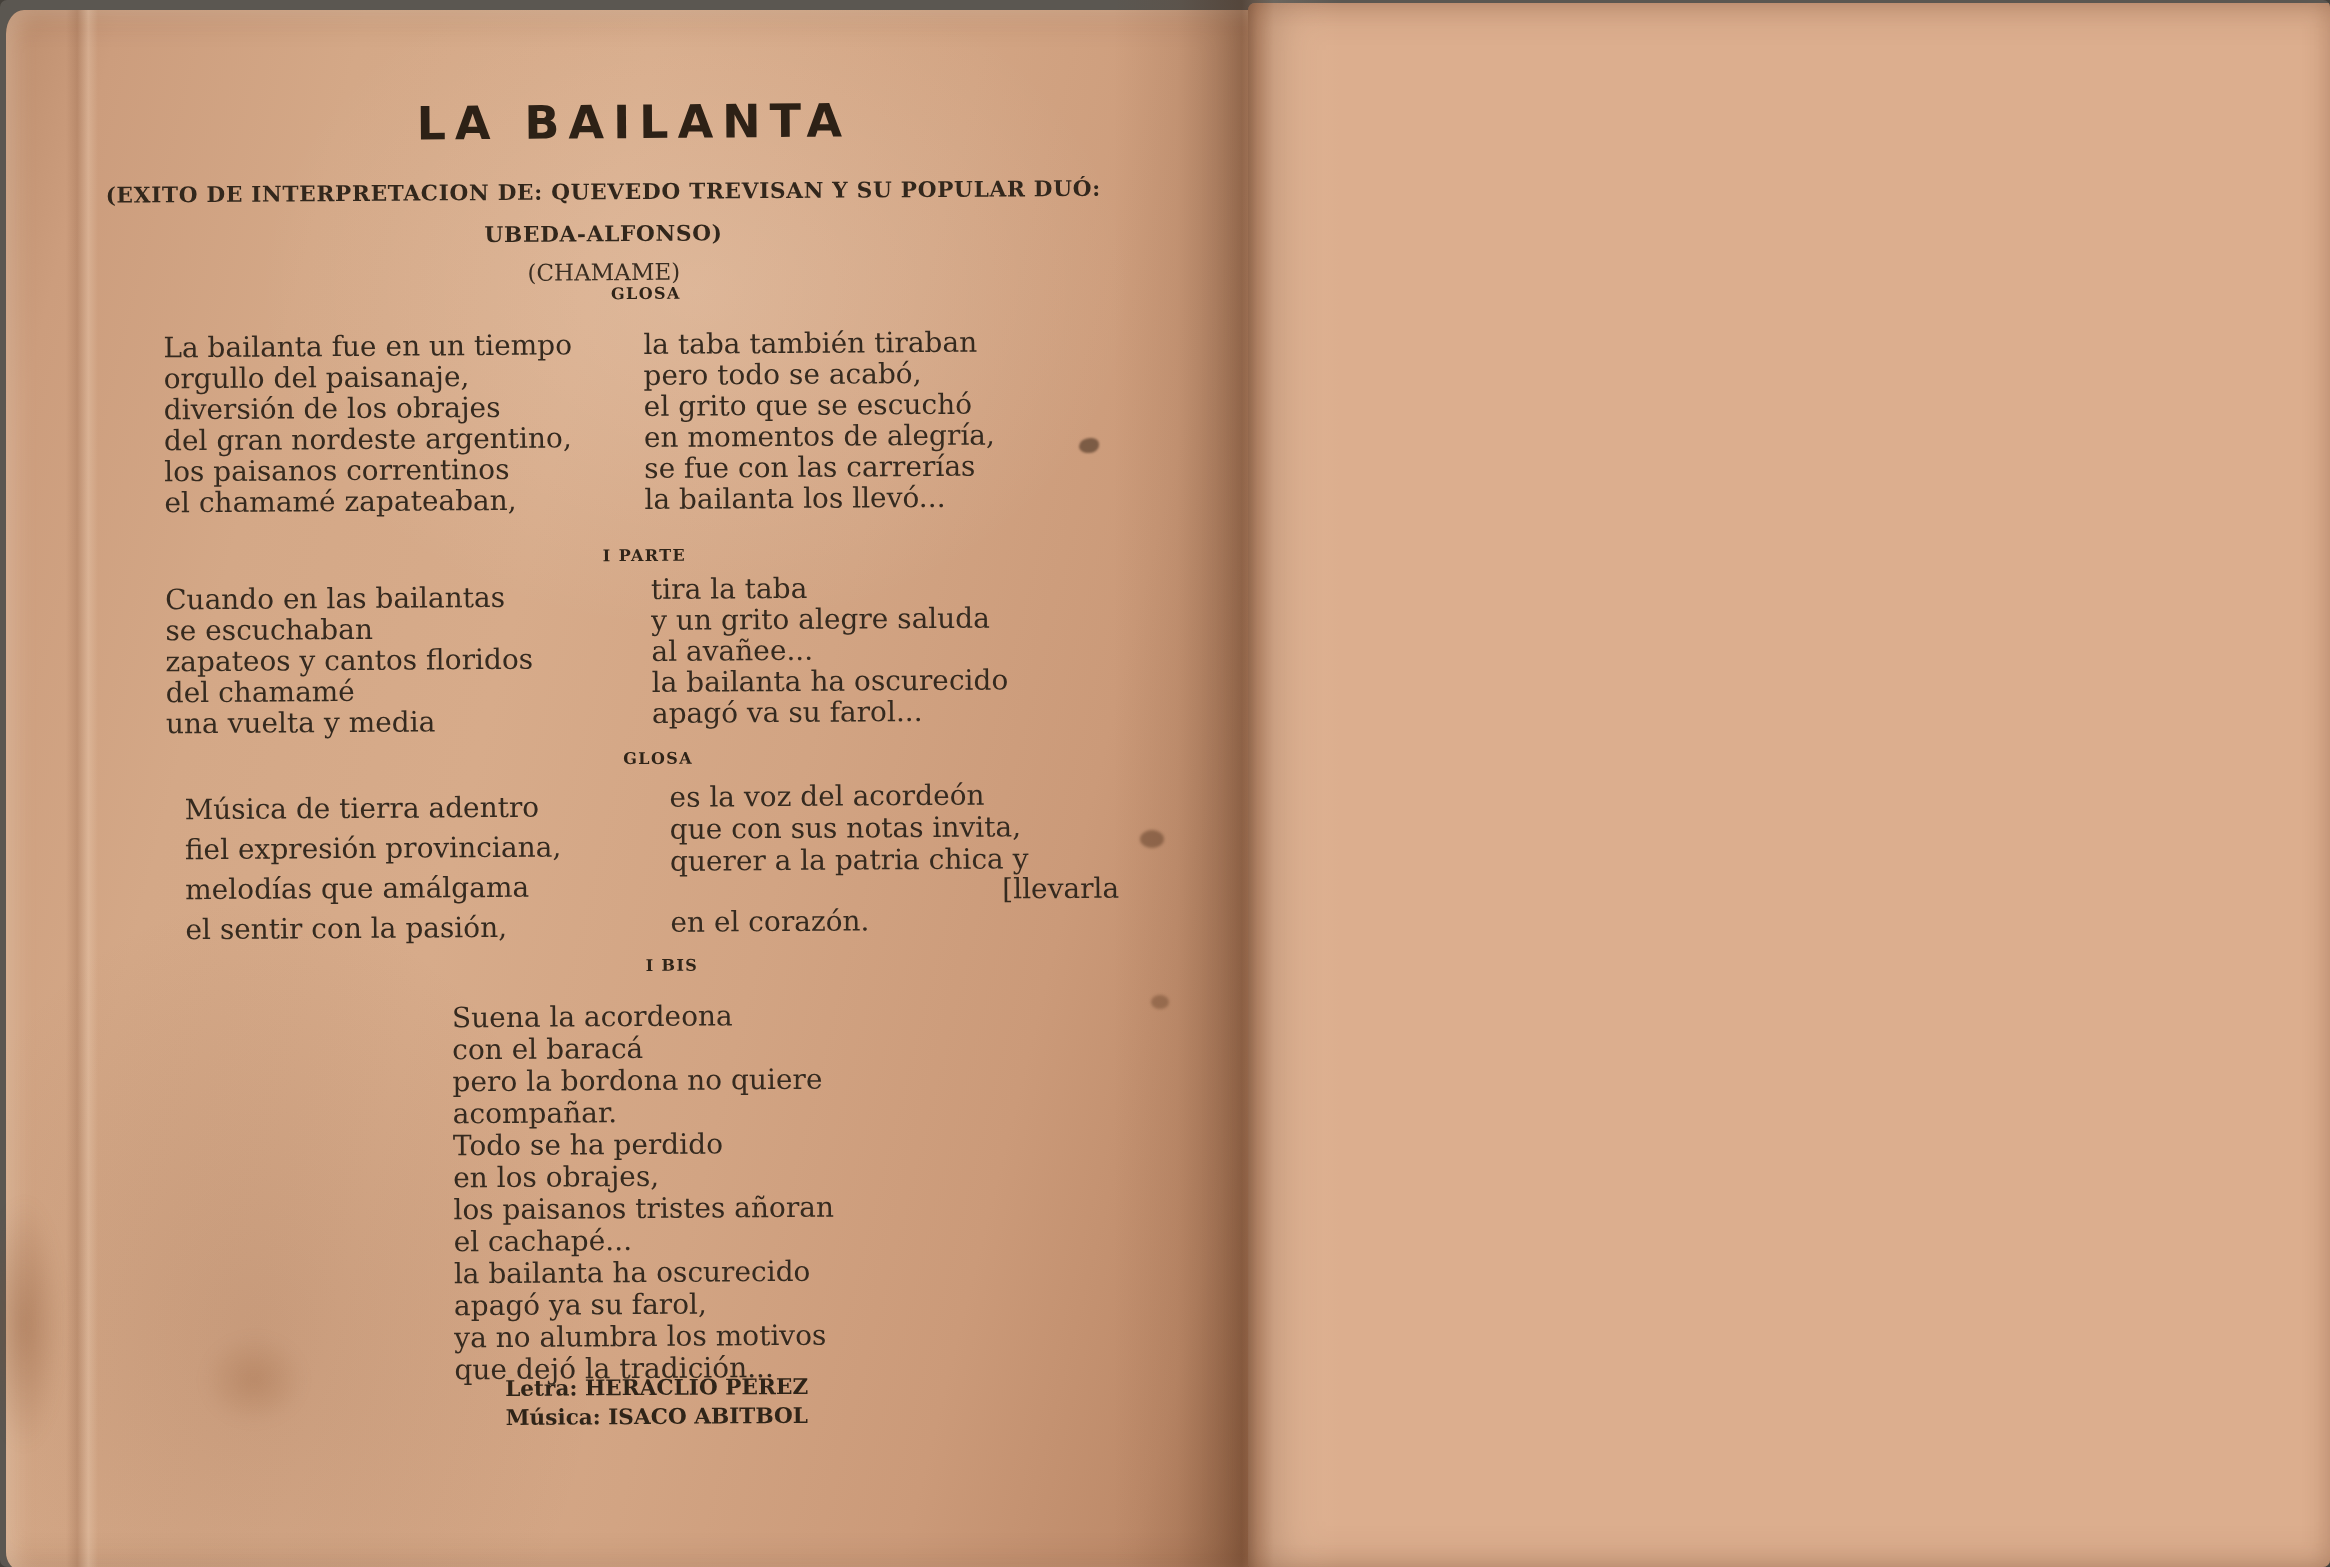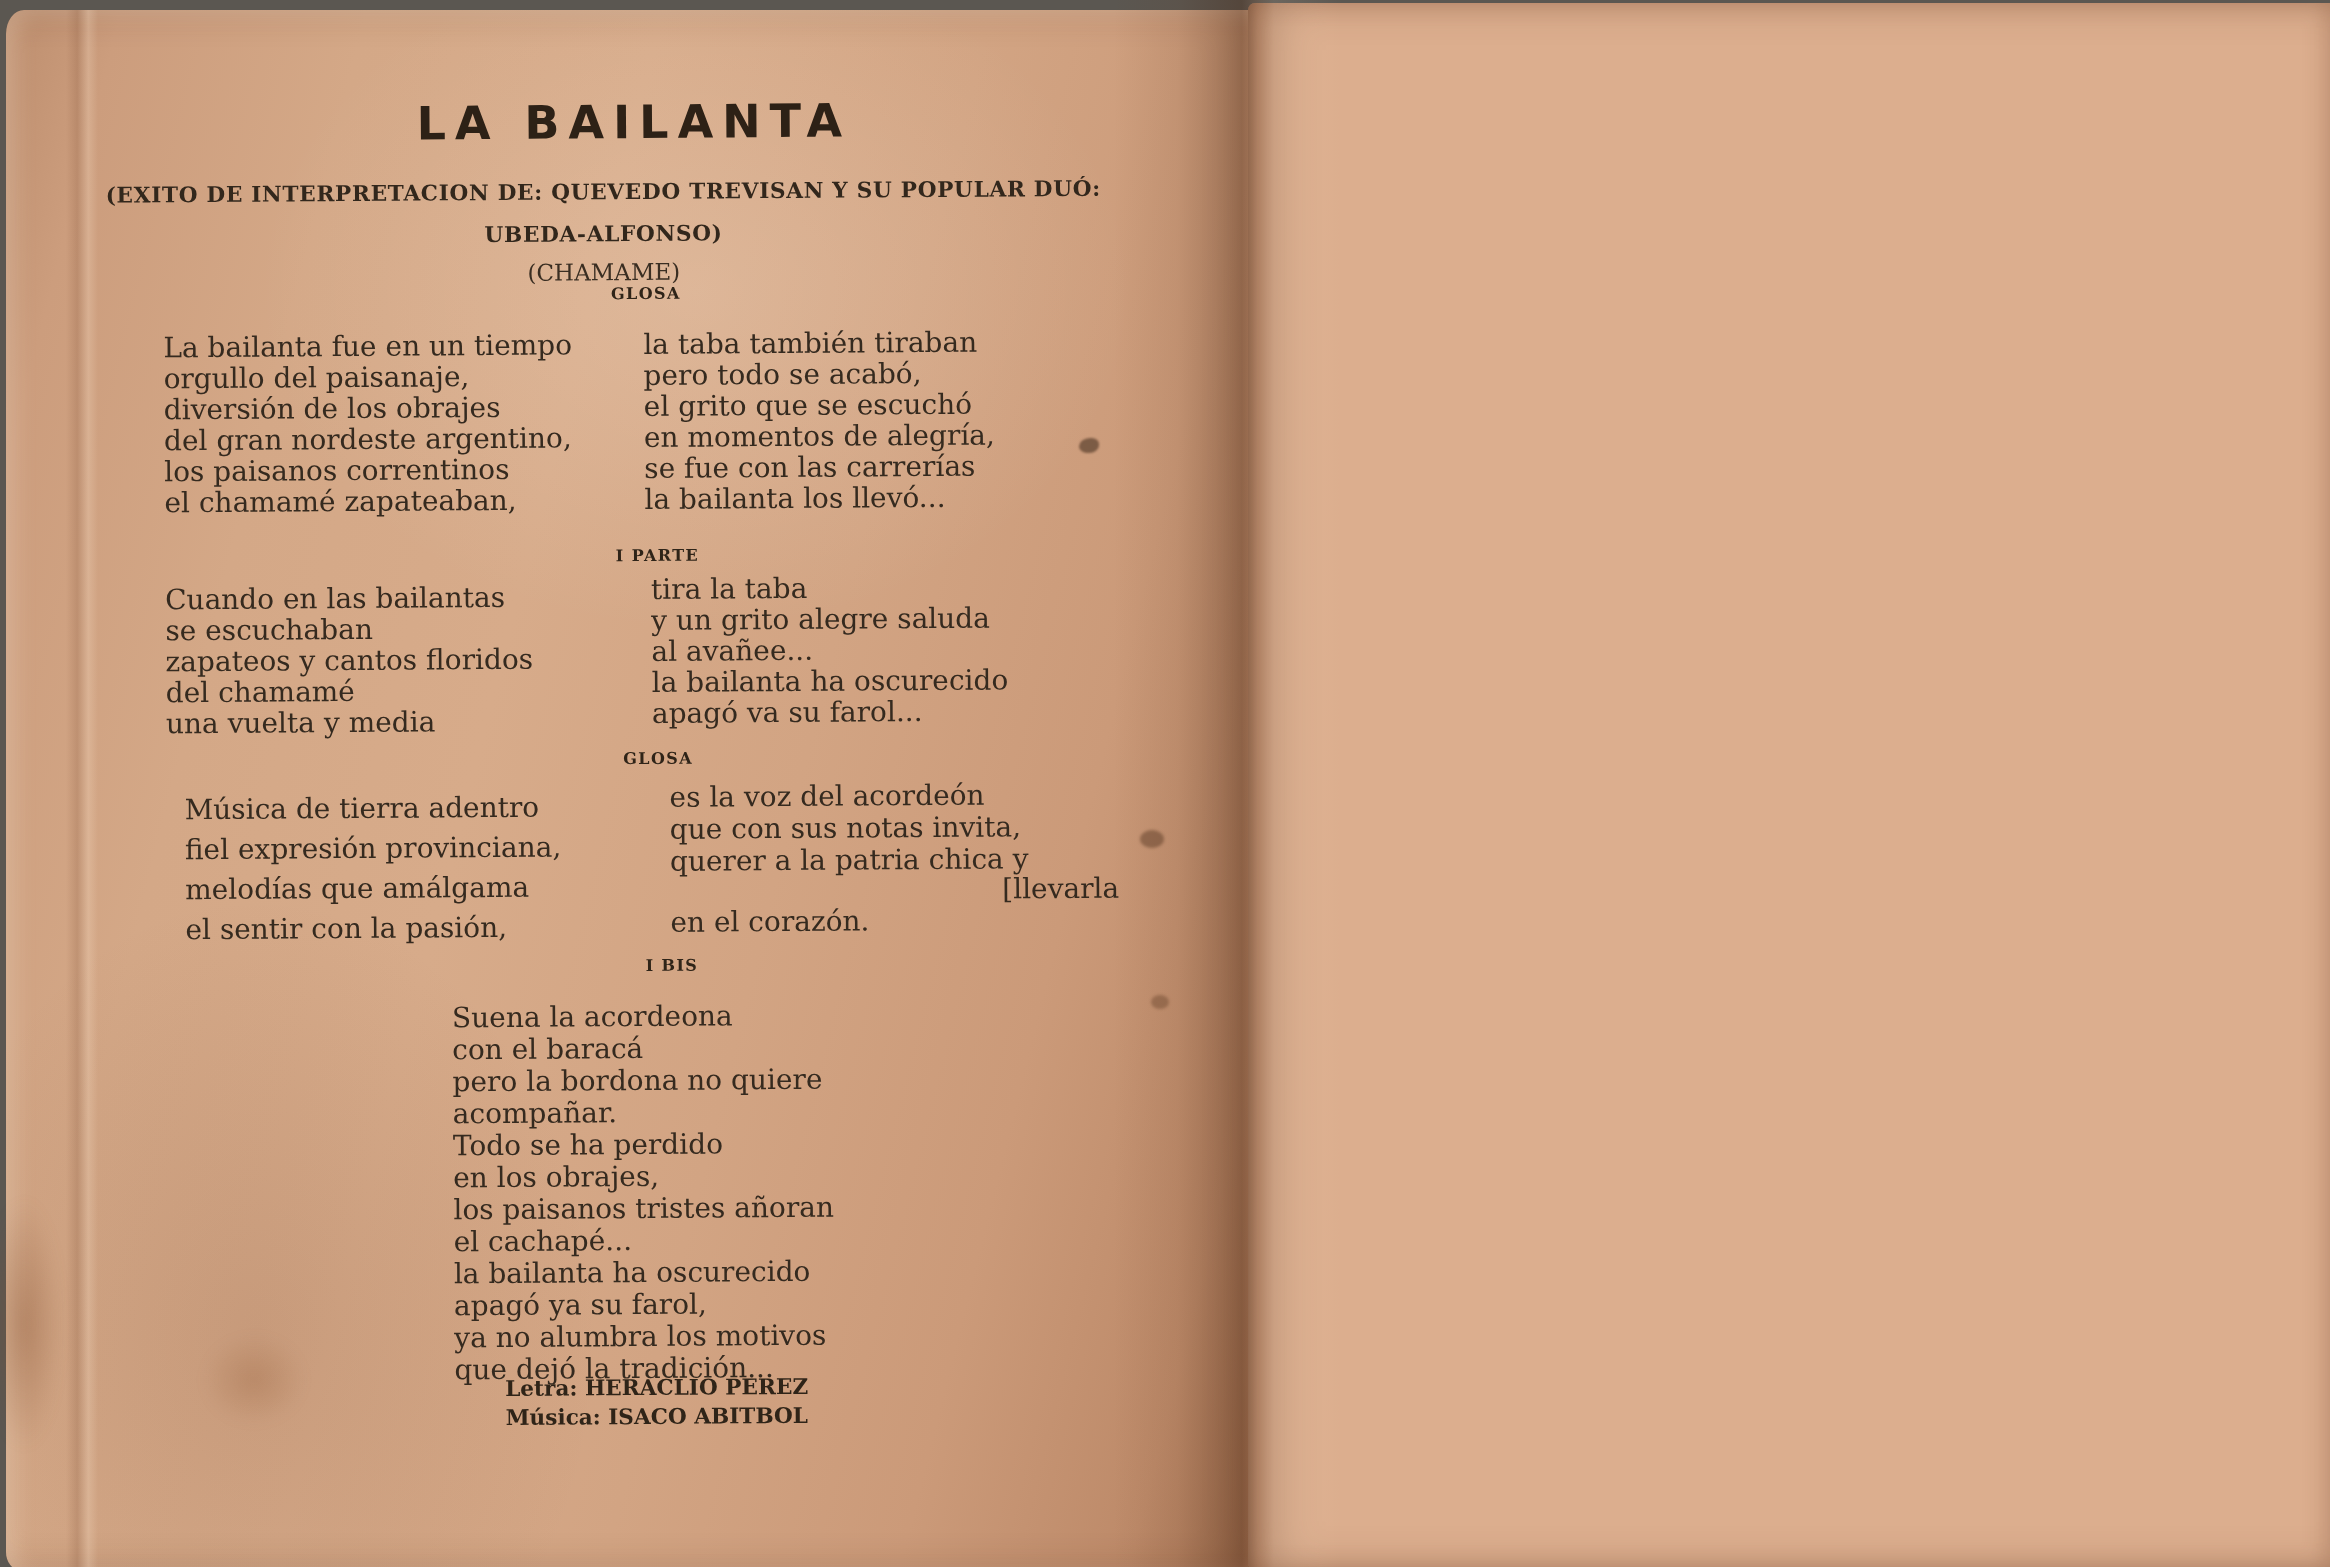--- a/index.html
+++ b/index.html
@@ -1,17 +1,17 @@
 <!DOCTYPE html>
 <html style="font-size:11px"><head>
 <meta charset="utf-8">
 <style>
   html,body{margin:0;padding:0;background:#44403a;}
   .canvas{position:relative;width:2330px;height:1567px;background:#5b5751;overflow:hidden;
-          font-family:"DejaVu Serif","Liberation Serif",serif;color:#33281e;}
+          font-family:"DejaVu Serif","Liberation Serif",serif;color:#33281e;border-radius:7px;}
 
   
   .left-page{position:absolute;left:5.6px;top:9.8px;width:1254px;height:1560px;
     background:
       radial-gradient(ellipse 627px 488px at 55% 18%, rgba(255,238,220,0.20), transparent 70%),
       radial-gradient(ellipse 488px 627px at 20% 85%, rgba(120,70,45,0.16), transparent 70%),
       linear-gradient(104deg,#bd8e6e 0%,#cc9d7d 7%,#d4a887 22%,#d7ab8a 40%,#d2a483 60%,#cb9a79 78%,#bd8a69 92%,#a87656 100%);
     border-radius:18px 2.8px 5.6px 14px / 24px 5.6px 7px 18px;
     box-shadow:inset 9.8px 4.2px 19.5px rgba(255,240,220,0.25), inset -21px 0 35px rgba(90,50,28,0.28);}
   .left-page::before{content:"";position:absolute;left:60px;top:0;width:32px;height:100%;
@@ -42,21 +42,21 @@
   .song-title{position:absolute;left:383px;top:85px;width:488px;margin:0;text-align:center;
     font-family:"DejaVu Sans","Liberation Sans",sans-serif;font-weight:bold;font-size:46px;
     letter-spacing:9px;color:#2d2116;}
   .subtitle{position:absolute;left:84px;width:1024px;text-align:center;font-weight:bold;
     font-size:21.6px;letter-spacing:0.7px;color:#32271c;}
   .sub1{top:169px;}
   .sub2{top:211px;}
   .genre{position:absolute;left:84px;width:1024px;top:249px;text-align:center;font-size:23px;color:#3a2e22;}
   .sec-label{position:absolute;font-weight:bold;font-size:16px;letter-spacing:1.4px;color:#2f2418;}
   .lbl-glosa1{left:603px;top:274px;}
-  .lbl-parte {left:606px;top:536px;text-align:right;}
+  .lbl-parte {left:593px;top:536px;text-align:right;}
   .lbl-glosa2{left:612px;top:739px;}
   .lbl-bis   {left:633px;top:946px;}
   .col{position:absolute;font-size:28px;line-height:31px;white-space:nowrap;color:#352a1f;}
   .s1c1{left:155px;top:319px;}
   .s1c2{left:635px;top:319px;}
   .s2c1{left:155px;top:571px;}
   .s2c2{left:641px;top:564px;}
   .s3c1{left:173px;top:777px;line-height:40px;}
   .s3c2{left:658px;top:772px;line-height:32px;}
   .overflow-line{position:absolute;left:658px;top:865px;width:449px;text-align:right;

